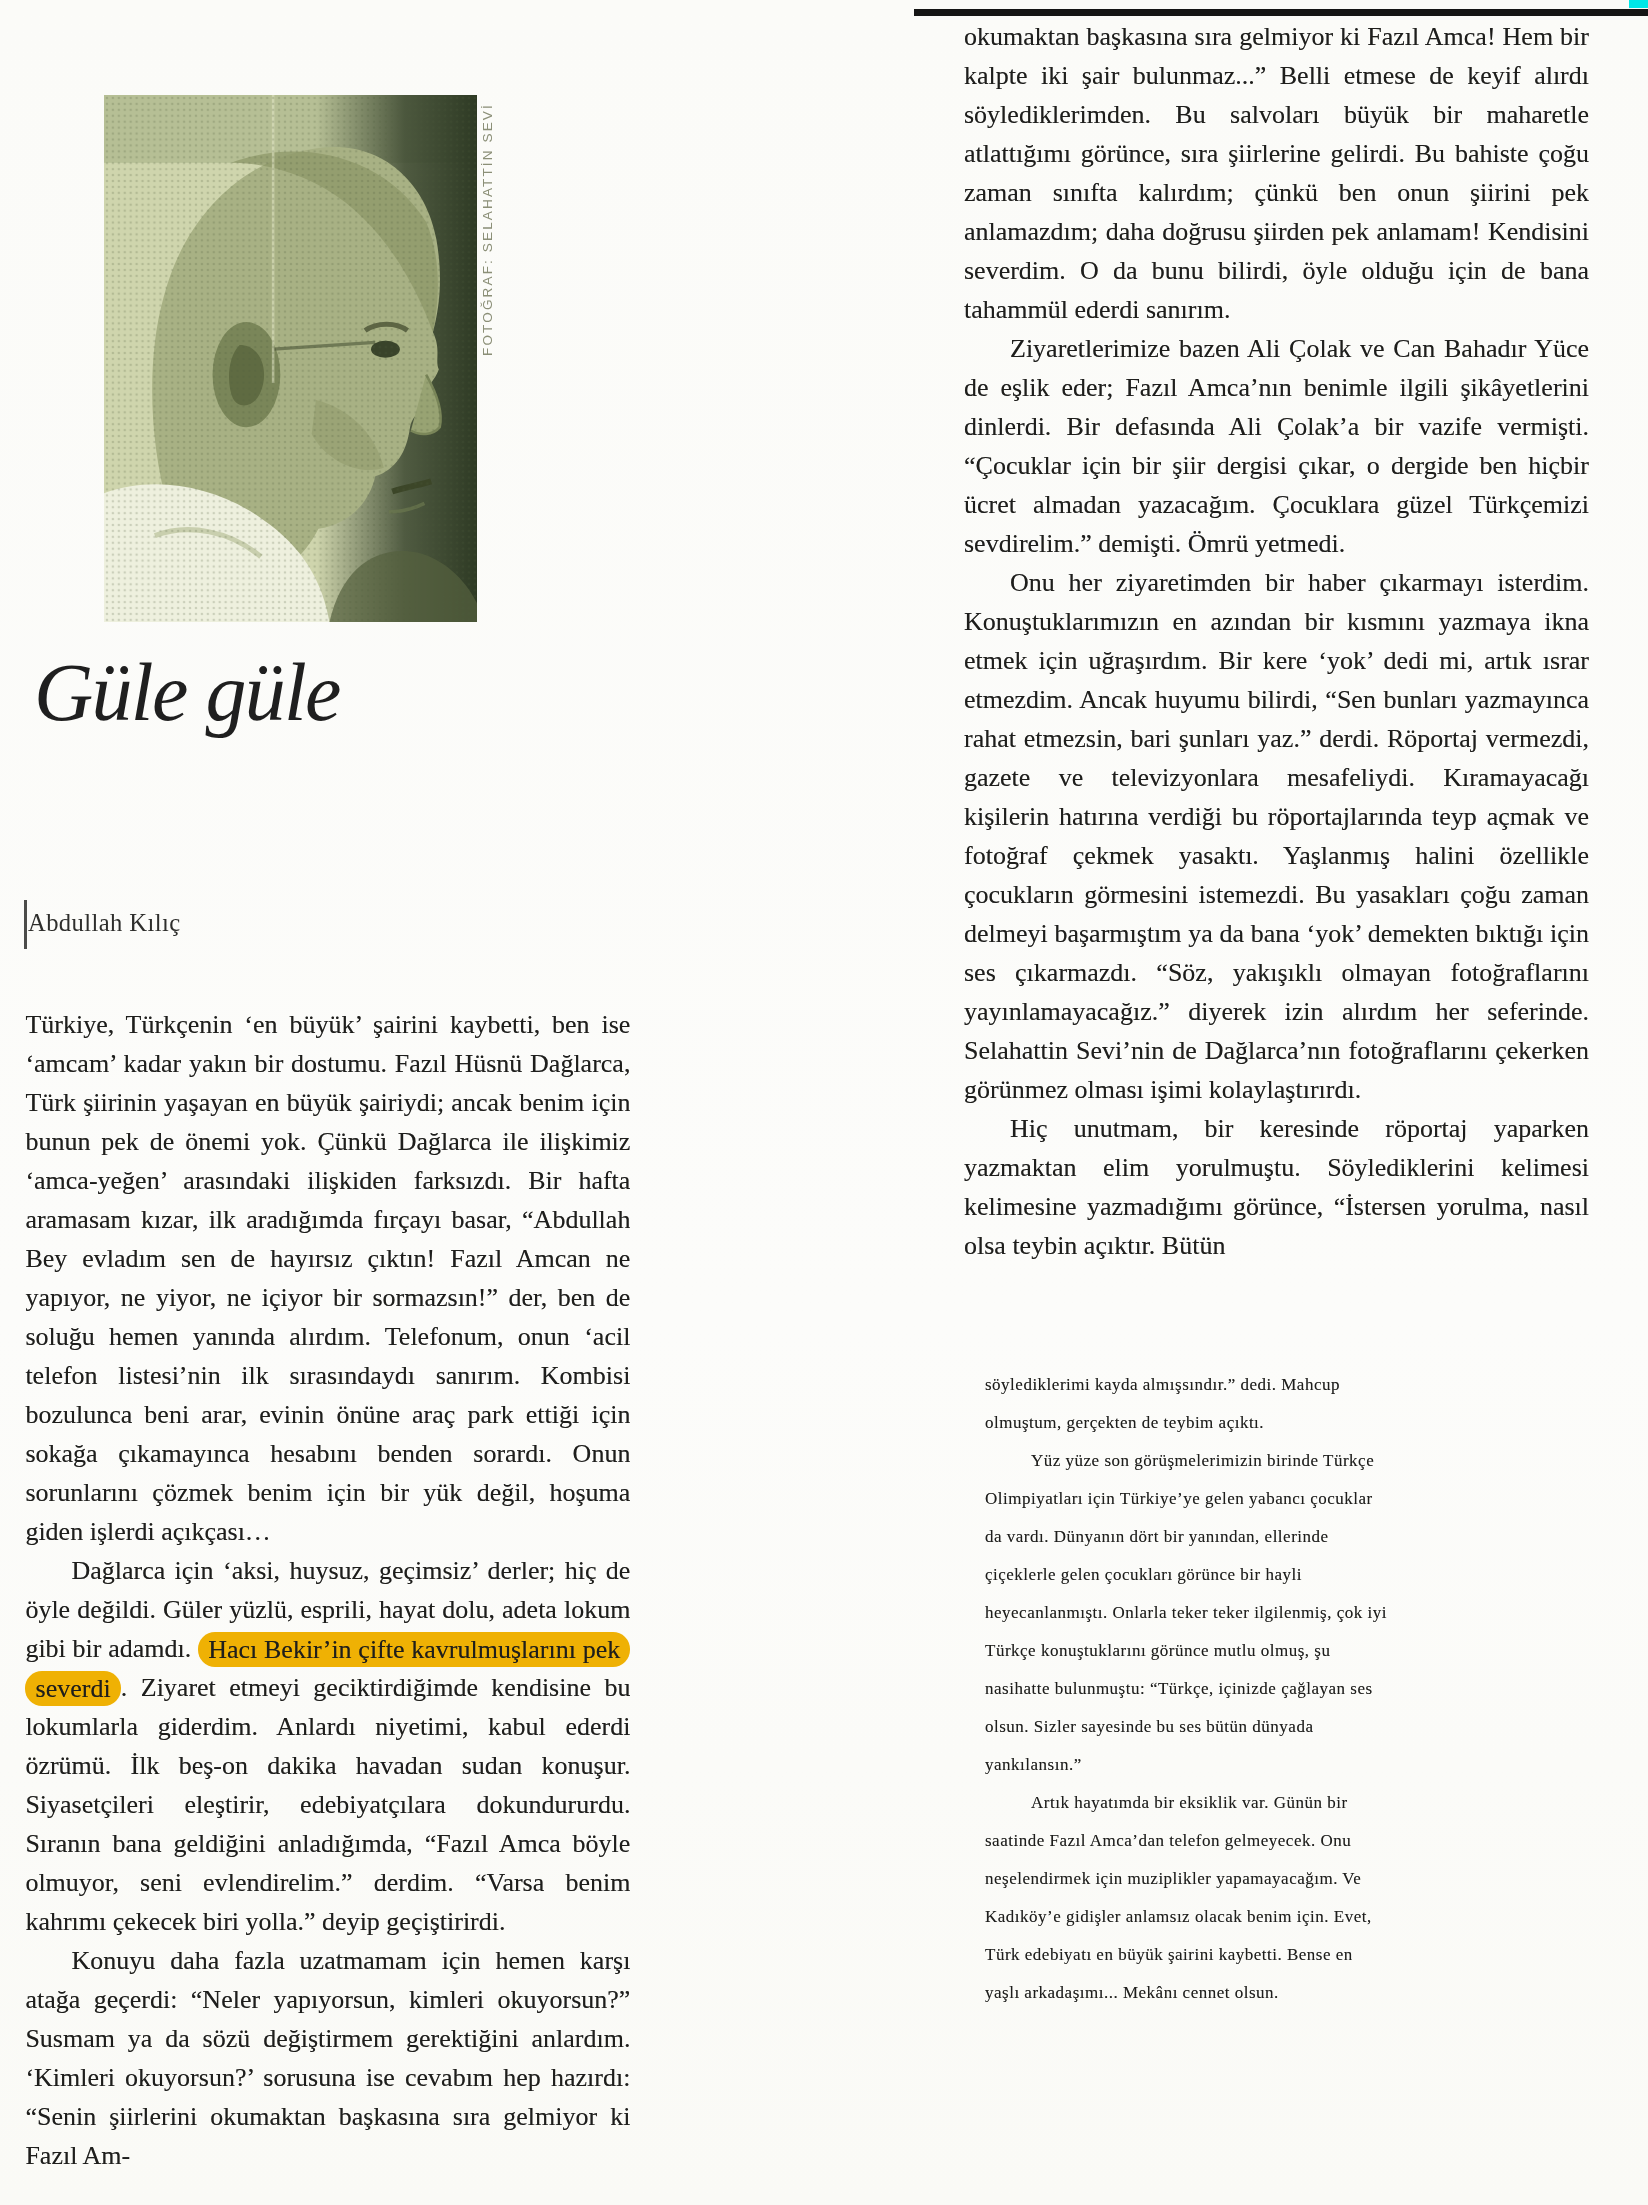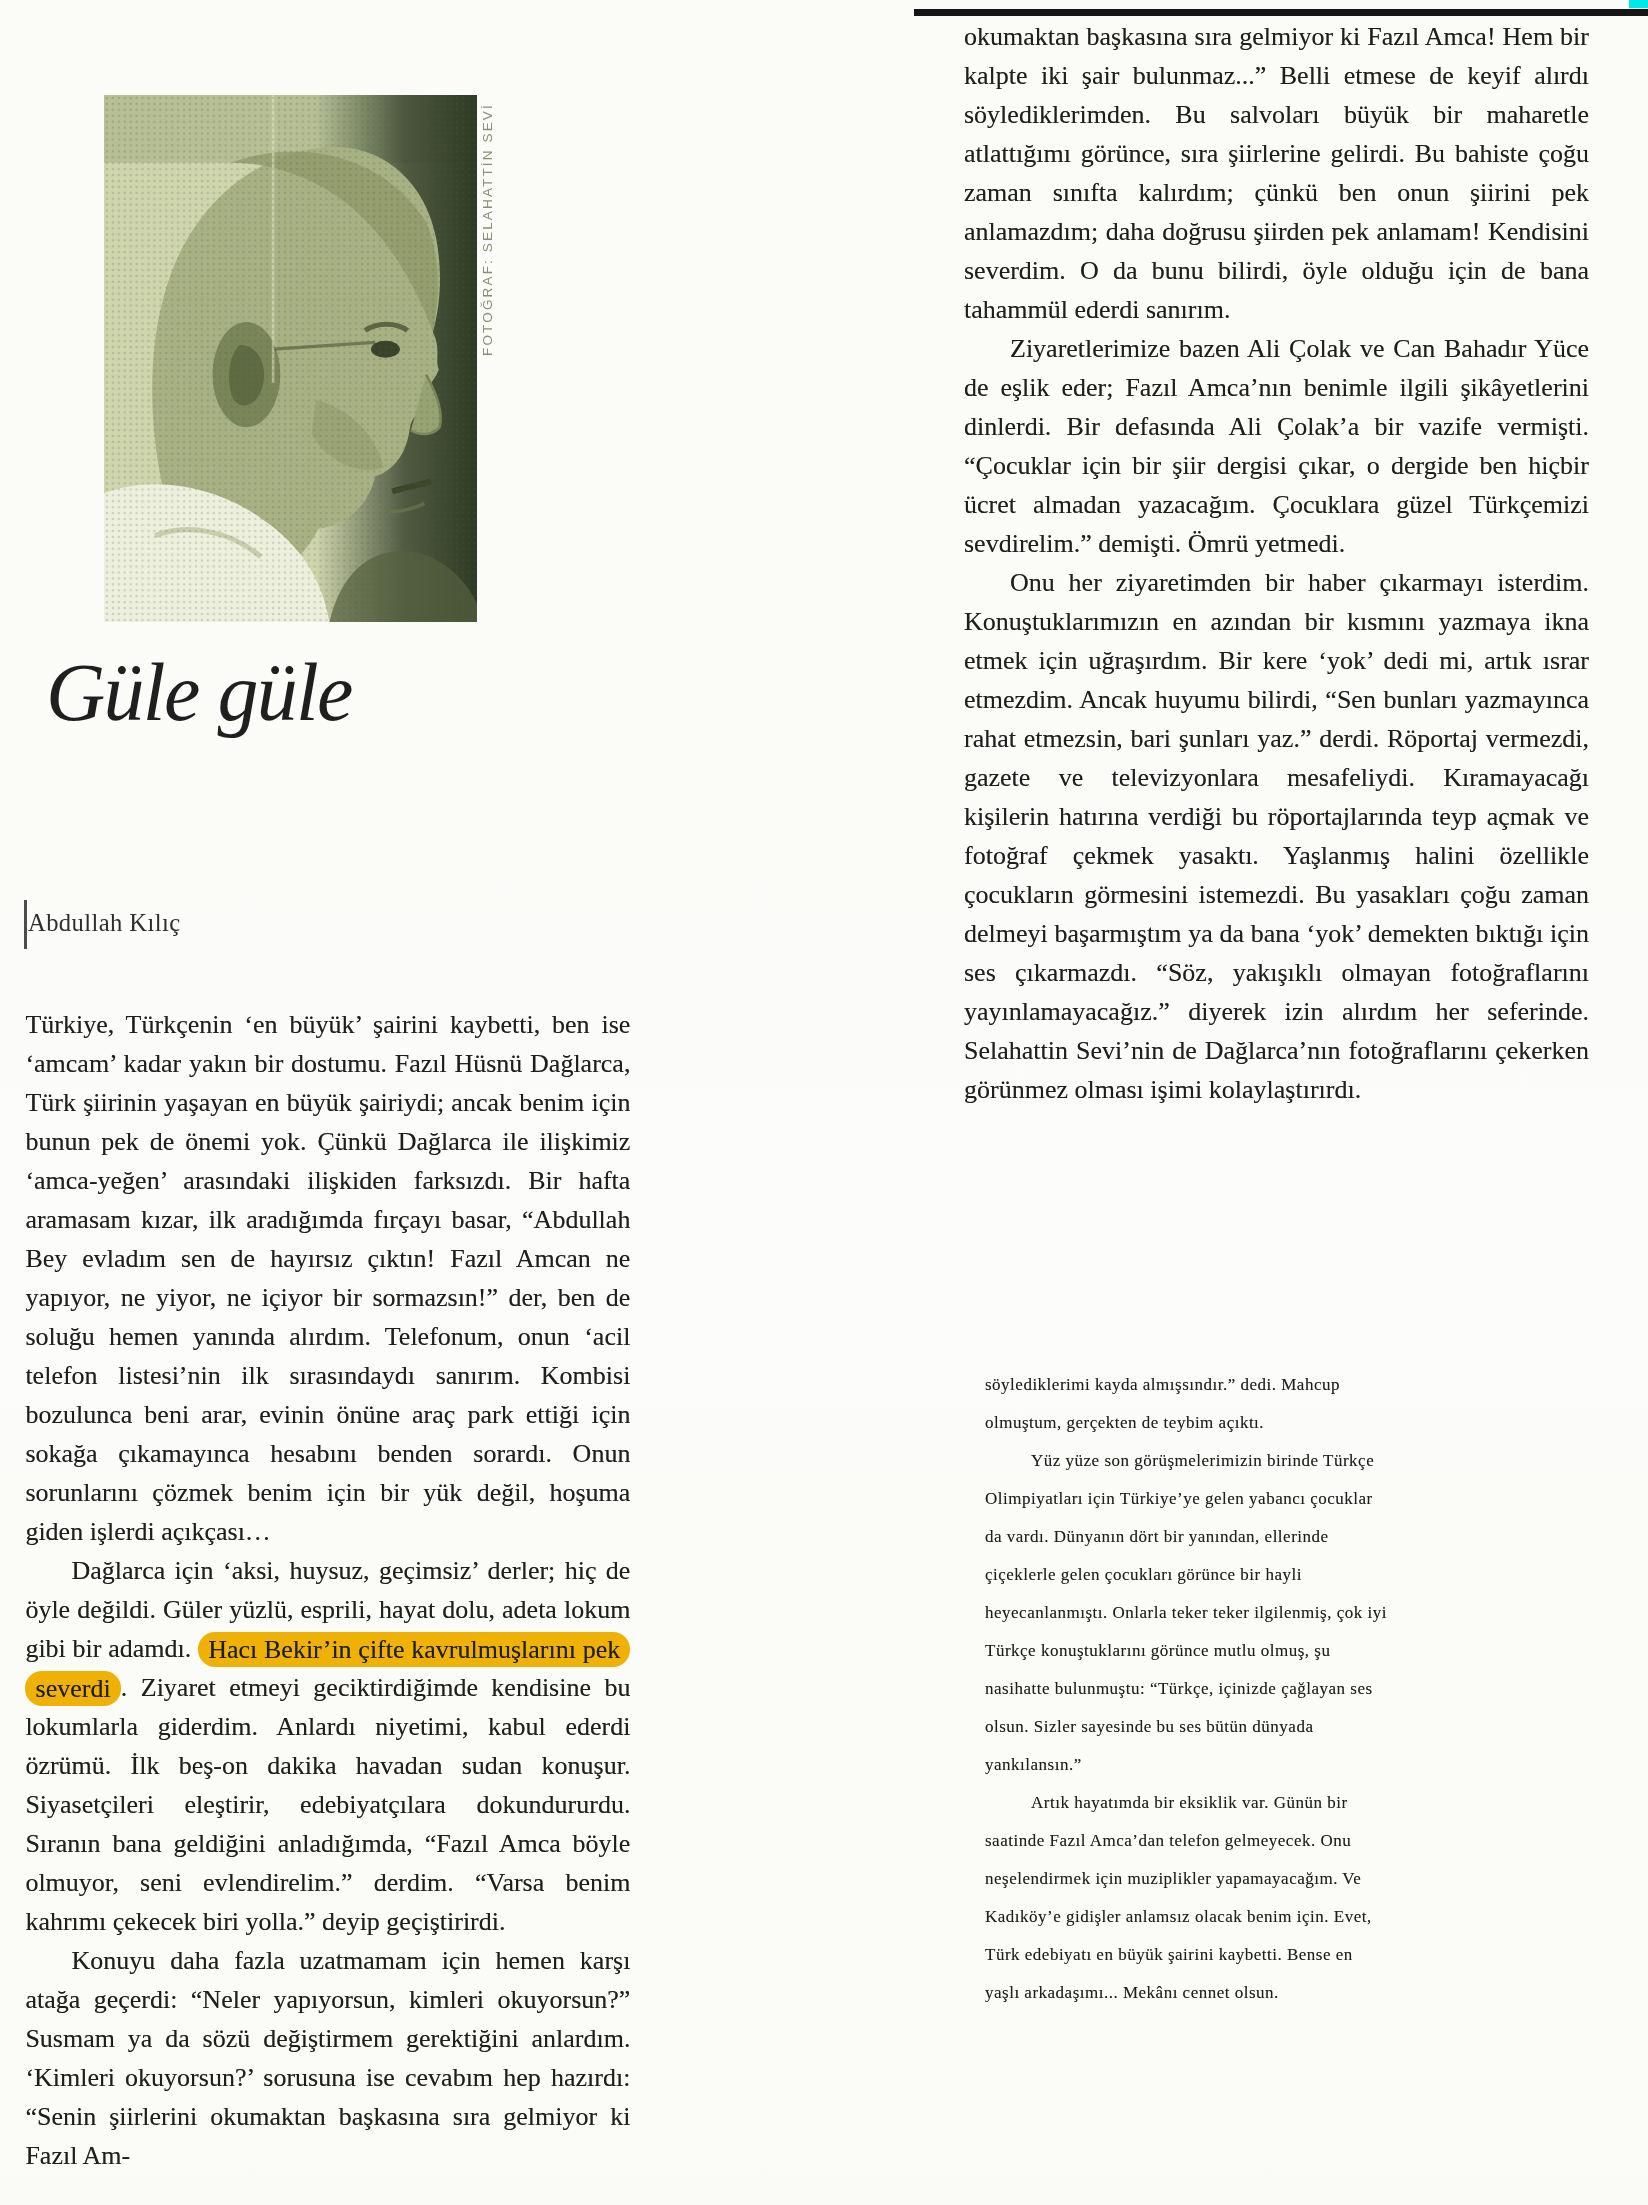--- a/index.html
+++ b/index.html
@@ -28,21 +28,20 @@
     writing-mode:vertical-rl;transform:rotate(180deg);
     white-space:nowrap;
   }
 
   
   .headline{
     position:absolute;left:34px;top:629px;width:559px;
     font-style:italic;font-weight:400;
     font-size:82px;line-height:127px;color:#1f1f1f;
     letter-spacing:-1.7px;
-    margin-left:12px;
   }
   .byline-rule{position:absolute;left:24px;top:900px;width:2.5px;height:49px;background:#4c4c4a;}
   .byline{position:absolute;left:28px;top:909px;font-size:24.6px;color:#2e2e2c;letter-spacing:0.4px;}
 
   
   .bodytext p{margin:0;text-align:justify;}
   .bodytext p.indent{text-indent:46px;}
   .col1{
     position:absolute;left:25.4px;top:1005px;width:605px;height:1197px;
     font-size:26px;line-height:39px;overflow:hidden;
@@ -133,20 +132,21 @@
   <div class="col1 bodytext">
     <p>Türkiye, Türkçenin ‘en büyük’ şairini kaybetti, ben ise ‘amcam’ kadar yakın bir dostumu. Fazıl Hüsnü Dağlarca, Türk şiirinin yaşayan en büyük şairiydi; ancak benim için bunun pek de önemi yok. Çünkü Dağlarca ile ilişkimiz ‘amca-yeğen’ arasındaki ilişkiden farksızdı. Bir hafta aramasam kızar, ilk aradığımda fırçayı basar, “Abdullah Bey evladım sen de hayırsız çıktın! Fazıl Amcan ne yapıyor, ne yiyor, ne içiyor bir sormazsın!” der, ben de soluğu hemen yanında alırdım. Telefonum, onun ‘acil telefon listesi’nin ilk sırasındaydı sanırım. Kombisi bozulunca beni arar, evinin önüne araç park ettiği için sokağa çıkamayınca hesabını benden sorardı. Onun sorunlarını çözmek benim için bir yük değil, hoşuma giden işlerdi açıkçası…</p>
     <p class="indent"><span>Dağlarca için ‘aksi, huysuz, geçimsiz’ derler; hiç de öyle değildi. Güler yüzlü, esprili, hayat dolu, adeta lokum gibi bir adamdı. </span><span class="hl">Hacı Bekir’in çifte kavrulmuşlarını pek severdi</span><span>. Ziyaret etmeyi geciktirdiğimde kendisine bu lokumlarla giderdim. Anlardı niyetimi, kabul ederdi özrümü. İlk beş-on dakika havadan sudan konuşur. Siyasetçileri eleştirir, edebiyatçılara dokundururdu. Sıranın bana geldiğini anladığımda, “Fazıl Amca böyle olmuyor, seni evlendirelim.” derdim. “Varsa benim kahrımı çekecek biri yolla.” deyip geçiştirirdi.</span></p>
     <p class="indent">Konuyu daha fazla uzatmamam için hemen karşı atağa geçerdi: “Neler yapıyorsun, kimleri okuyorsun?” Susmam ya da sözü değiştirmem gerektiğini anlardım. ‘Kimleri okuyorsun?’ sorusuna ise cevabım hep hazırdı: “Senin şiirlerini okumaktan başkasına sıra gelmiyor ki Fazıl Am-</p>
   </div>
 
   <div class="col2a bodytext">
     <p>okumaktan başkasına sıra gelmiyor ki Fazıl Amca! Hem bir kalpte iki şair bulunmaz...” Belli etmese de keyif alırdı söylediklerimden. Bu salvoları büyük bir maharetle atlattığımı görünce, sıra şiirlerine gelirdi. Bu bahiste çoğu zaman sınıfta kalırdım; çünkü ben onun şiirini pek anlamazdım; daha doğrusu şiirden pek anlamam! Kendisini severdim. O da bunu bilirdi, öyle olduğu için de bana tahammül ederdi sanırım.</p>
     <p class="indent">Ziyaretlerimize bazen Ali Çolak ve Can Bahadır Yüce de eşlik eder; Fazıl Amca’nın benimle ilgili şikâyetlerini dinlerdi. Bir defasında Ali Çolak’a bir vazife vermişti. “Çocuklar için bir şiir dergisi çıkar, o dergide ben hiçbir ücret almadan yazacağım. Çocuklara güzel Türkçemizi sevdirelim.” demişti. Ömrü yetmedi.</p>
     <p class="indent">Onu her ziyaretimden bir haber çıkarmayı isterdim. Konuştuklarımızın en azından bir kısmını yazmaya ikna etmek için uğraşırdım. Bir kere ‘yok’ dedi mi, artık ısrar etmezdim. Ancak huyumu bilirdi, “Sen bunları yazmayınca rahat etmezsin, bari şunları yaz.” derdi. Röportaj vermezdi, gazete ve televizyonlara mesafeliydi. Kıramayacağı kişilerin hatırına verdiği bu röportajlarında teyp açmak ve fotoğraf çekmek yasaktı. Yaşlanmış halini özellikle çocukların görmesini istemezdi. Bu yasakları çoğu zaman delmeyi başarmıştım ya da bana ‘yok’ demekten bıktığı için ses çıkarmazdı. “Söz, yakışıklı olmayan fotoğraflarını yayınlamayacağız.” diyerek izin alırdım her seferinde. Selahattin Sevi’nin de Dağlarca’nın fotoğraflarını çekerken görünmez olması işimi kolaylaştırırdı.</p>
+    <p class="indent">Hiç unutmam, bir keresinde röportaj yaparken yazmaktan elim yorulmuştu. Söylediklerini kelimesi kelimesine yazmadığımı görünce, “İstersen yorulma, nasıl olsa teybin açıktır. Bütün</p>
   </div>
 
   <div class="col2b bodytext">
     <p>söylediklerimi kayda almışsındır.” dedi. Mahcup olmuştum, gerçekten de teybim açıktı.</p>
     <p class="indent">Yüz yüze son görüşmelerimizin birinde Türkçe Olimpiyatları için Türkiye’ye gelen yabancı çocuklar da vardı. Dünyanın dört bir yanından, ellerinde çiçeklerle gelen çocukları görünce bir hayli heyecanlanmıştı. Onlarla teker teker ilgilenmiş, çok iyi Türkçe konuştuklarını görünce mutlu olmuş, şu nasihatte bulunmuştu: “Türkçe, içinizde çağlayan ses olsun. Sizler sayesinde bu ses bütün dünyada yankılansın.”</p>
     <p class="indent">Artık hayatımda bir eksiklik var. Günün bir saatinde Fazıl Amca’dan telefon gelmeyecek. Onu neşelendirmek için muziplikler yapamayacağım. Ve Kadıköy’e gidişler anlamsız olacak benim için. Evet, Türk edebiyatı en büyük şairini kaybetti. Bense en yaşlı arkadaşımı... Mekânı cennet olsun.</p>
   </div>
 
 </div>
 

